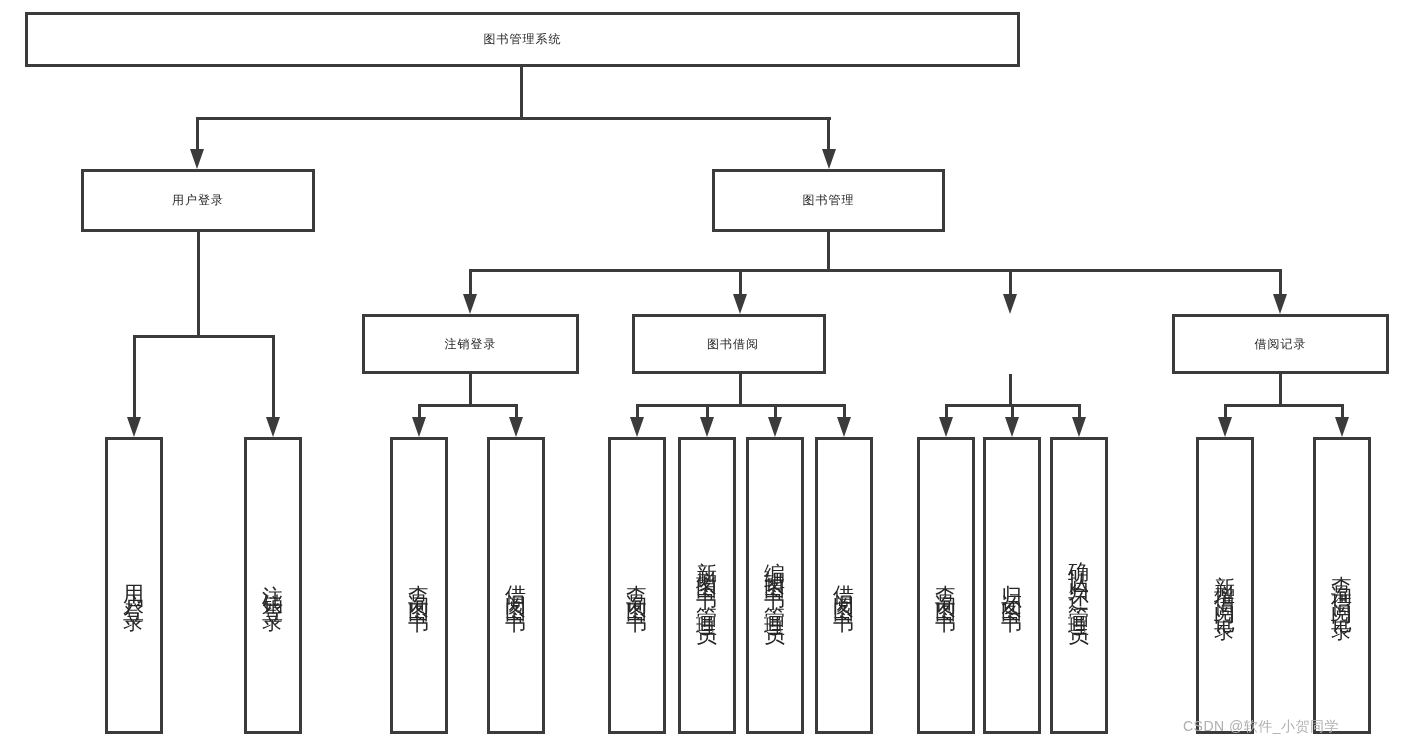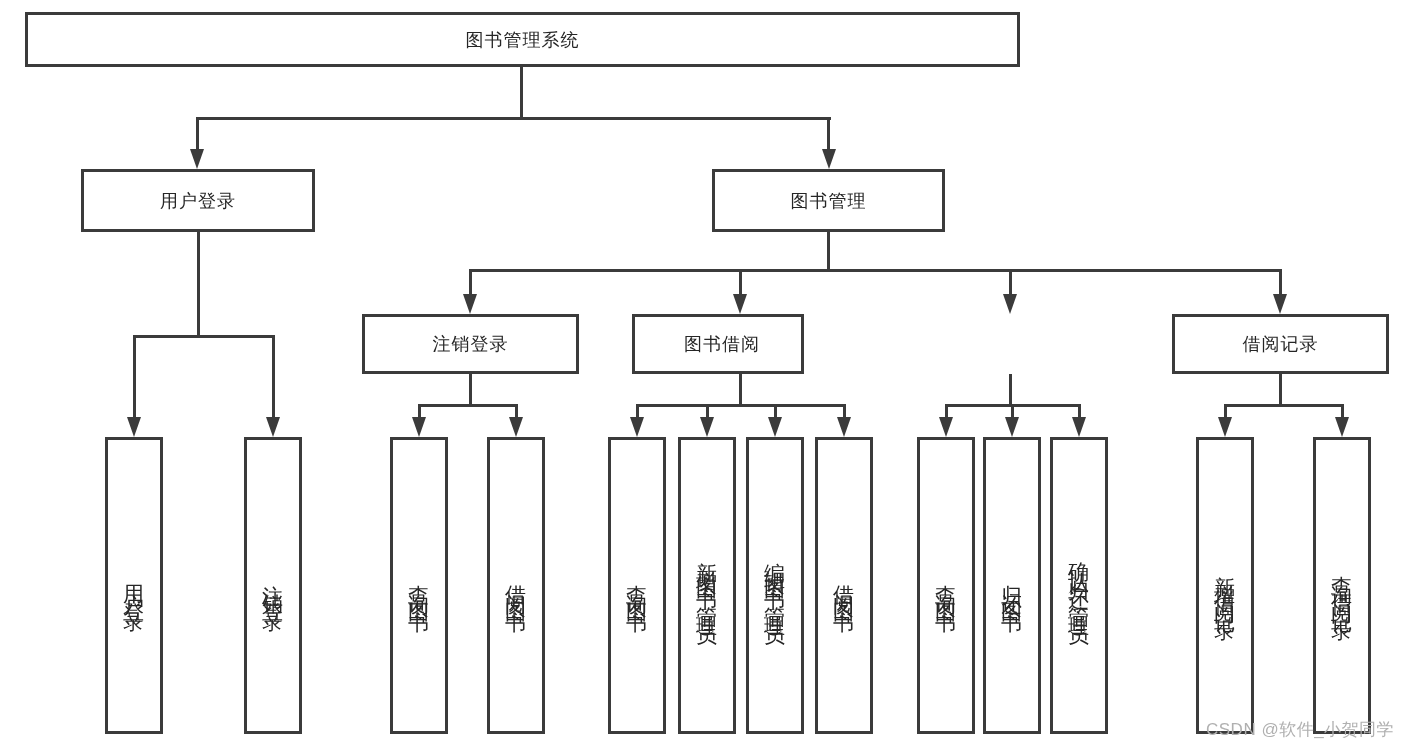--- a/index.html
+++ b/index.html
@@ -17,45 +17,44 @@
     overflow:hidden;
   }
   .node{
     position:absolute;
     background:#fff;
     border:3px solid var(--line);
     box-sizing:border-box;
     display:flex;align-items:center;justify-content:center;
     color:var(--text);
   }
-  .node.h .lbl{font-size:18px;letter-spacing:1px;white-space:nowrap;}
+  .node.h .lbl{font-size:12px;letter-spacing:1px;white-space:nowrap;}
   .node.v .lbl{
     writing-mode:vertical-rl;
     text-orientation:mixed;
     font-size:21px;
     letter-spacing:9px;
     line-height:1;
     white-space:nowrap;
   }
   .vl{position:absolute;width:3px;background:var(--line);}
   .hl{position:absolute;height:3px;background:var(--line);}
   .arr{
     position:absolute;width:14px;height:20px;
     background:var(--line);
     clip-path:polygon(0 0,100% 0,50% 100%);
   }
   .wm{
     position:absolute;
     left:1183px;top:718px;
-    font-size:17px;
+    font-size:14px;
     color:var(--wm);
     letter-spacing:0.5px;
     z-index:5;
     white-space:nowrap;
-    margin-left:23px;
   }
 </style>
 </head>
 <body>
 
 <div class="canvas">
 
   <div class="node h" style="left:25px;top:12px;width:995px;height:55px;">
     <span class="lbl">图书管理系统</span>
   </div>
@@ -88,21 +87,21 @@
   <div class="vl" style="left:739px;top:269px;height:28px;"></div>
   <div class="arr" style="left:733px;top:294px;"></div>
   <div class="vl" style="left:1009px;top:269px;height:28px;"></div>
   <div class="arr" style="left:1003px;top:294px;"></div>
   <div class="vl" style="left:1279px;top:269px;height:28px;"></div>
   <div class="arr" style="left:1273px;top:294px;"></div>
 
   <div class="node h" style="left:362px;top:314px;width:217px;height:60px;">
     <span class="lbl">注销登录</span>
   </div>
-  <div class="node h" style="left:632px;top:314px;width:172px;height:60px;padding-left:8px;">
+  <div class="node h" style="left:632px;top:314px;width:194px;height:60px;padding-left:8px;">
     <span class="lbl">图书借阅</span>
   </div>
   <div class="node h" style="left:1172px;top:314px;width:217px;height:60px;">
     <span class="lbl">借阅记录</span>
   </div>
 
   <div class="vl" style="left:469px;top:374px;height:33px;"></div>
   <div class="hl" style="left:418px;top:404px;width:100px;"></div>
   <div class="vl" style="left:418px;top:404px;height:18px;"></div>
   <div class="arr" style="left:412px;top:417px;"></div>

